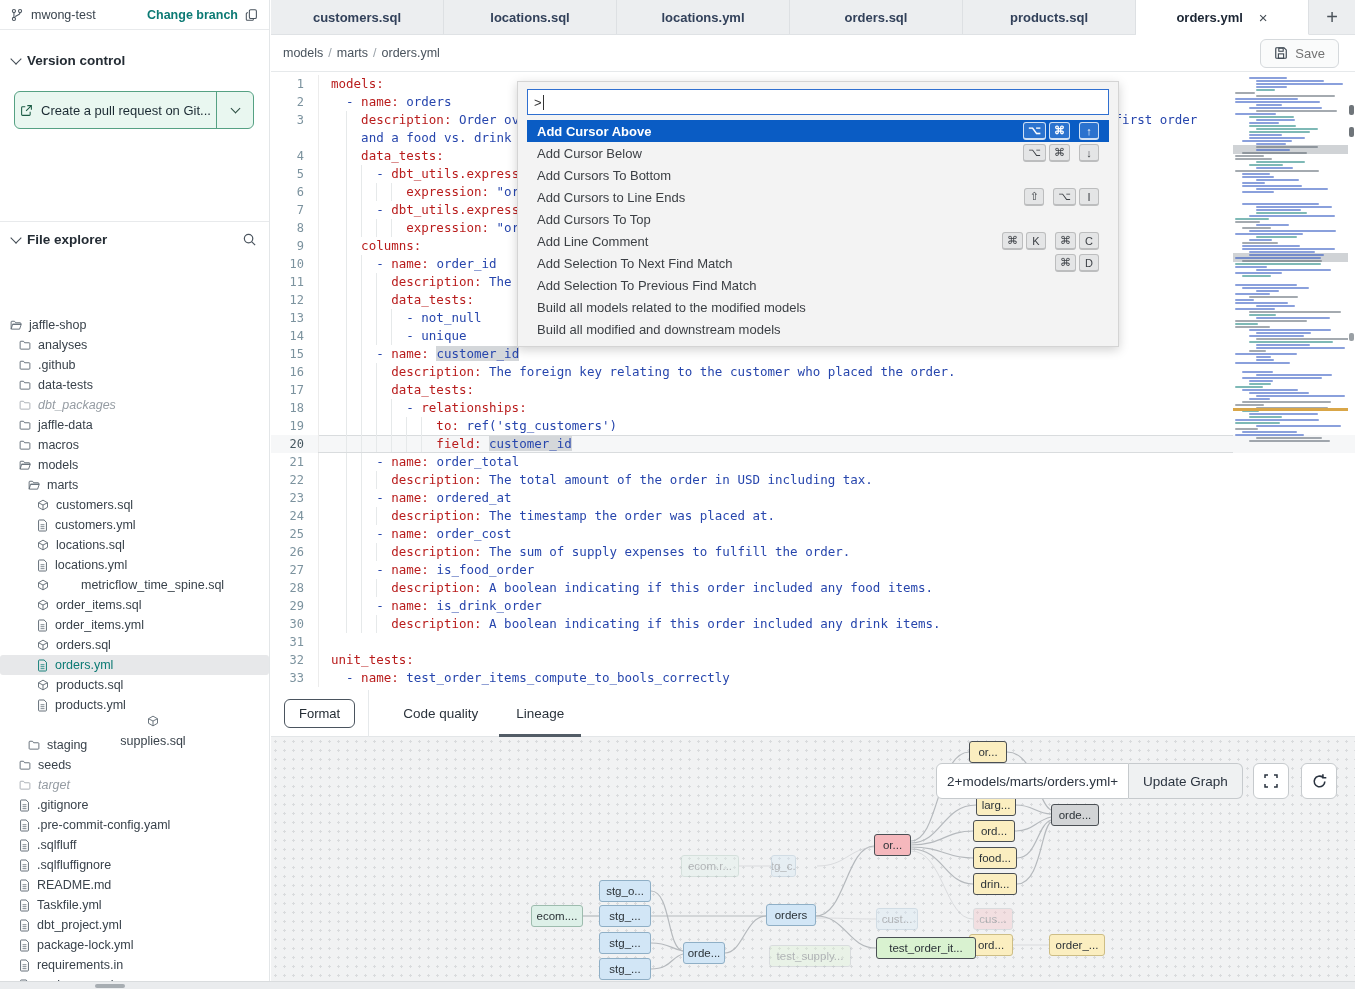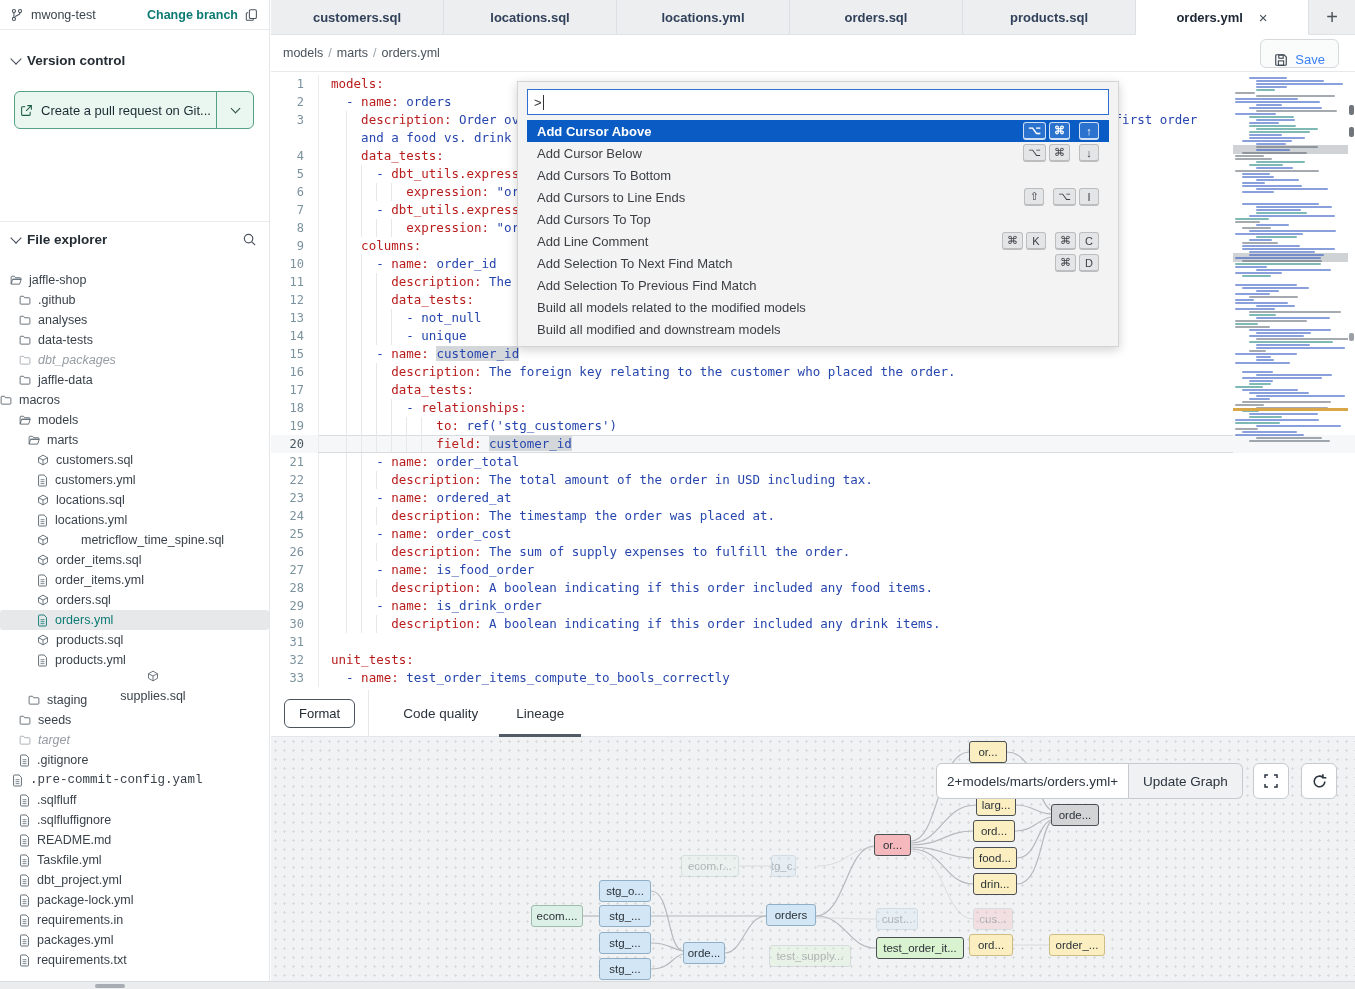--- a/index.html
+++ b/index.html
@@ -45,22 +45,22 @@
   .tab { width:173px; display:flex; align-items:center; justify-content:center; gap:10px;
     font-size:13px; font-weight:bold; color:#32415a; border-right:1px solid #dde0e3; cursor:pointer; }
   .tab.active { background:#fff; color:#1b2533; border-bottom:1px solid #fff; margin-bottom:-1px; }
   .tab .x { font-size:15px; font-weight:normal; color:#454d55; margin-left:6px; }
   .tab-plus { flex:1; display:flex; align-items:center; justify-content:center; font-size:20px;
     color:#4a525a; cursor:pointer; }
   .crumbbar { height:37px; background:#fff; border-bottom:1px solid #e6e9eb; display:flex; align-items:center;
     padding:0 12px; }
   .crumb { font-size:12.5px; color:#49535d; }
   .crumb .sep { color:#9aa2a9; margin:0 5px; }
-  .save-btn { margin-left:auto; margin-right:4px; height:29px; padding:0 13px; display:flex; align-items:flex-end; gap:7px;
-    border:1px solid #d5d9dc; border-radius:6px; background:#fafbfb; font-size:13px; color:#3b82f6; cursor:pointer; }
+  .save-btn { margin-left:auto; margin-right:4px; height:29px; padding:0 13px; display:flex; align-items:center; gap:7px;
+    border:1px solid #d5d9dc; border-radius:6px; background:#fafbfb; font-size:13px; color:#737373; cursor:pointer; }
 
   
   .editor { position:relative; height:618px; background:#fff; overflow:hidden;
     font-family:"DejaVu Sans Mono", monospace; font-size:12.5px; }
   .erow { position:relative; height:18px; line-height:18px; white-space:pre; display:flex; }
   .erow .gut { width:47px; text-align:right; padding-right:14px; color:#7b929e; font-size:12px; flex:0 0 auto; }
   .erow .code { position:relative; flex:1; border-left:1px solid #ececec; padding-left:12px; color:#2746ad; }
   .erow.current { background:#f6f7f8; }
   .erow.current .gut { color:#45565f; }
   .erow.current::before, .erow.current::after { content:""; position:absolute; left:47px; right:122px; height:1px; background:#d9dcde; }
@@ -183,70 +183,70 @@
         <span class="section-title">File explorer</span>
         <span class="grow"></span>
         <span>
           <svg width="15" height="15" viewBox="0 0 16 16">
               <circle cx="7" cy="7" r="4.5" fill="none" stroke="#4a545e" stroke-width="1.3"></circle>
               <path d="M10.5 10.5 L14 14" stroke="#4a545e" stroke-width="1.3"></path>
             </svg>
         </span>
       </div>
       <div class="tree" id="tree">
-          <div class="tree-row" style="padding-left: 10px;">
+          <div class="tree-row" style="padding-left: 10px; margin-top: 45px;">
             <span>
               <svg width="12" height="12" viewBox="0 0 16 16">
                 <path d="M1.5 4 a1 1 0 0 1 1-1 h3.5 l1.5 2 h6 a1 1 0 0 1 1 1 v1 h-11 l-2 6.5 z" fill="none" stroke="#5b6771" stroke-width="1.2"></path>
                 <path d="M3.5 7 h11.5 l-2.2 6.5 h-11" fill="none" stroke="#5b6771" stroke-width="1.2"></path>
               </svg>
             </span>
             <span class="lbl">jaffle-shop</span>
           </div>
           <div class="tree-row" style="padding-left: 19px;">
             <span>
               <svg width="12" height="12" viewBox="0 0 16 16">
                 <path d="M1.5 4 a1 1 0 0 1 1-1 h3.5 l1.5 2 h6 a1 1 0 0 1 1 1 v6.5 a1 1 0 0 1 -1 1 h-11 a1 1 0 0 1 -1-1 z" fill="none" stroke="#5b6771" stroke-width="1.2"></path>
               </svg>
             </span>
+            <span class="lbl">analyses</span>
+          </div>
+          <div class="tree-row" style="padding-left: 19px;">
+            <span>
+              <svg width="12" height="12" viewBox="0 0 16 16">
+                <path d="M1.5 4 a1 1 0 0 1 1-1 h3.5 l1.5 2 h6 a1 1 0 0 1 1 1 v6.5 a1 1 0 0 1 -1 1 h-11 a1 1 0 0 1 -1-1 z" fill="none" stroke="#5b6771" stroke-width="1.2"></path>
+              </svg>
+            </span>
             <span class="lbl">.github</span>
           </div>
           <div class="tree-row" style="padding-left: 19px;">
             <span>
               <svg width="12" height="12" viewBox="0 0 16 16">
                 <path d="M1.5 4 a1 1 0 0 1 1-1 h3.5 l1.5 2 h6 a1 1 0 0 1 1 1 v6.5 a1 1 0 0 1 -1 1 h-11 a1 1 0 0 1 -1-1 z" fill="none" stroke="#5b6771" stroke-width="1.2"></path>
               </svg>
             </span>
-            <span class="lbl">analyses</span>
-          </div>
-          <div class="tree-row" style="padding-left: 19px;">
+            <span class="lbl">data-tests</span>
+          </div>
+          <div class="tree-row muted" style="padding-left: 19px;">
             <span>
               <svg width="12" height="12" viewBox="0 0 16 16">
                 <path d="M1.5 4 a1 1 0 0 1 1-1 h3.5 l1.5 2 h6 a1 1 0 0 1 1 1 v6.5 a1 1 0 0 1 -1 1 h-11 a1 1 0 0 1 -1-1 z" fill="none" stroke="#5b6771" stroke-width="1.2"></path>
               </svg>
             </span>
-            <span class="lbl">data-tests</span>
-          </div>
-          <div class="tree-row muted" style="padding-left: 19px;">
+            <span class="lbl">dbt_packages</span>
+          </div>
+          <div class="tree-row" style="padding-left: 19px;">
             <span>
               <svg width="12" height="12" viewBox="0 0 16 16">
                 <path d="M1.5 4 a1 1 0 0 1 1-1 h3.5 l1.5 2 h6 a1 1 0 0 1 1 1 v6.5 a1 1 0 0 1 -1 1 h-11 a1 1 0 0 1 -1-1 z" fill="none" stroke="#5b6771" stroke-width="1.2"></path>
               </svg>
             </span>
-            <span class="lbl">dbt_packages</span>
-          </div>
-          <div class="tree-row" style="padding-left: 19px;">
-            <span>
-              <svg width="12" height="12" viewBox="0 0 16 16">
-                <path d="M1.5 4 a1 1 0 0 1 1-1 h3.5 l1.5 2 h6 a1 1 0 0 1 1 1 v6.5 a1 1 0 0 1 -1 1 h-11 a1 1 0 0 1 -1-1 z" fill="none" stroke="#5b6771" stroke-width="1.2"></path>
-              </svg>
-            </span>
             <span class="lbl">jaffle-data</span>
           </div>
-          <div class="tree-row" style=" text-align: center;">
+          <div class="tree-row" style="padding-left: 19px; text-align: center;">
             <span>
               <svg width="12" height="12" viewBox="0 0 16 16">
                 <path d="M1.5 4 a1 1 0 0 1 1-1 h3.5 l1.5 2 h6 a1 1 0 0 1 1 1 v6.5 a1 1 0 0 1 -1 1 h-11 a1 1 0 0 1 -1-1 z" fill="none" stroke="#5b6771" stroke-width="1.2"></path>
               </svg>
             </span>
             <span class="lbl">macros</span>
           </div>
           <div class="tree-row" style="padding-left: 19px;">
             <span>
               <svg width="12" height="12" viewBox="0 0 16 16">
@@ -399,21 +399,21 @@
           </div>
           <div class="tree-row" style="padding-left: 19px;">
             <span>
               <svg width="11" height="13" viewBox="0 0 14 16">
                 <path d="M2 2 a1 1 0 0 1 1-1 h6 l3 3 v10 a1 1 0 0 1 -1 1 H3 a1 1 0 0 1 -1-1 z" fill="none" stroke="#5b6771" stroke-width="1.2"></path>
                 <path d="M4.5 7 h5 M4.5 9.5 h5 M4.5 12 h5" stroke="#5b6771" stroke-width="1"></path>
               </svg>
             </span>
             <span class="lbl">.gitignore</span>
           </div>
-          <div class="tree-row" style="padding-left: 12px; font-family: Liberation Mono, monospace;">
+          <div class="tree-row" style="padding-left: 19px;">
             <span>
               <svg width="11" height="13" viewBox="0 0 14 16">
                 <path d="M2 2 a1 1 0 0 1 1-1 h6 l3 3 v10 a1 1 0 0 1 -1 1 H3 a1 1 0 0 1 -1-1 z" fill="none" stroke="#5b6771" stroke-width="1.2"></path>
                 <path d="M4.5 7 h5 M4.5 9.5 h5 M4.5 12 h5" stroke="#5b6771" stroke-width="1"></path>
               </svg>
             </span>
             <span class="lbl">.pre-commit-config.yaml</span>
           </div>
           <div class="tree-row" style="padding-left: 19px;">
             <span>
@@ -832,21 +832,21 @@
           <div class="ln-node blue" style="left: 328px; top: 143px; width: 52px;">stg_o...</div>
           <div class="ln-node mint" style="left: 260px; top: 168px; width: 52px;">ecom....</div>
           <div class="ln-node blue" style="left: 328px; top: 168px; width: 52px;">stg_...</div>
           <div class="ln-node blue" style="left: 495px; top: 167px; width: 50px;">orders</div>
           <div class="ln-node blue faded" style="left: 605px; top: 171px; width: 42px;">cust...</div>
           <div class="ln-node pink faded" style="left: 702px; top: 171px; width: 40px; text-align: center;">cus...</div>
           <div class="ln-node blue" style="left: 328px; top: 195px; width: 52px;">stg_...</div>
           <div class="ln-node blue" style="left: 412px; top: 205px; width: 42px;">orde...</div>
           <div class="ln-node yellow" style="left: 698px; top: 197px; width: 44px;">ord...</div>
           <div class="ln-node yellow" style="left: 778px; top: 197px; width: 56px;">order_...</div>
-          <div class="ln-node green bold" style="left: 605px; top: 200px; width: 88px;">test_order_it...</div>
+          <div class="ln-node green bold" style="left: 605px; top: 200px; width: 100px;">test_order_it...</div>
           <div class="ln-node green faded" style="left: 498px; top: 208px; width: 82px;">test_supply...</div>
           <div class="ln-node blue" style="left: 328px; top: 221px; width: 52px;">stg_...</div>
         </div>
       <div class="ln-controls">
         <div class="ln-input">2+models/marts/orders.yml+</div>
         <div class="ln-update">Update Graph</div>
       </div>
       <div class="ln-iconbtn" style="left:982px;">
         <svg width="16" height="16" viewBox="0 0 16 16">
             <path d="M2 5V2h3 M11 2h3v3 M14 11v3h-3 M5 14H2v-3" fill="none" stroke="#2b3440" stroke-width="1.5"></path>

